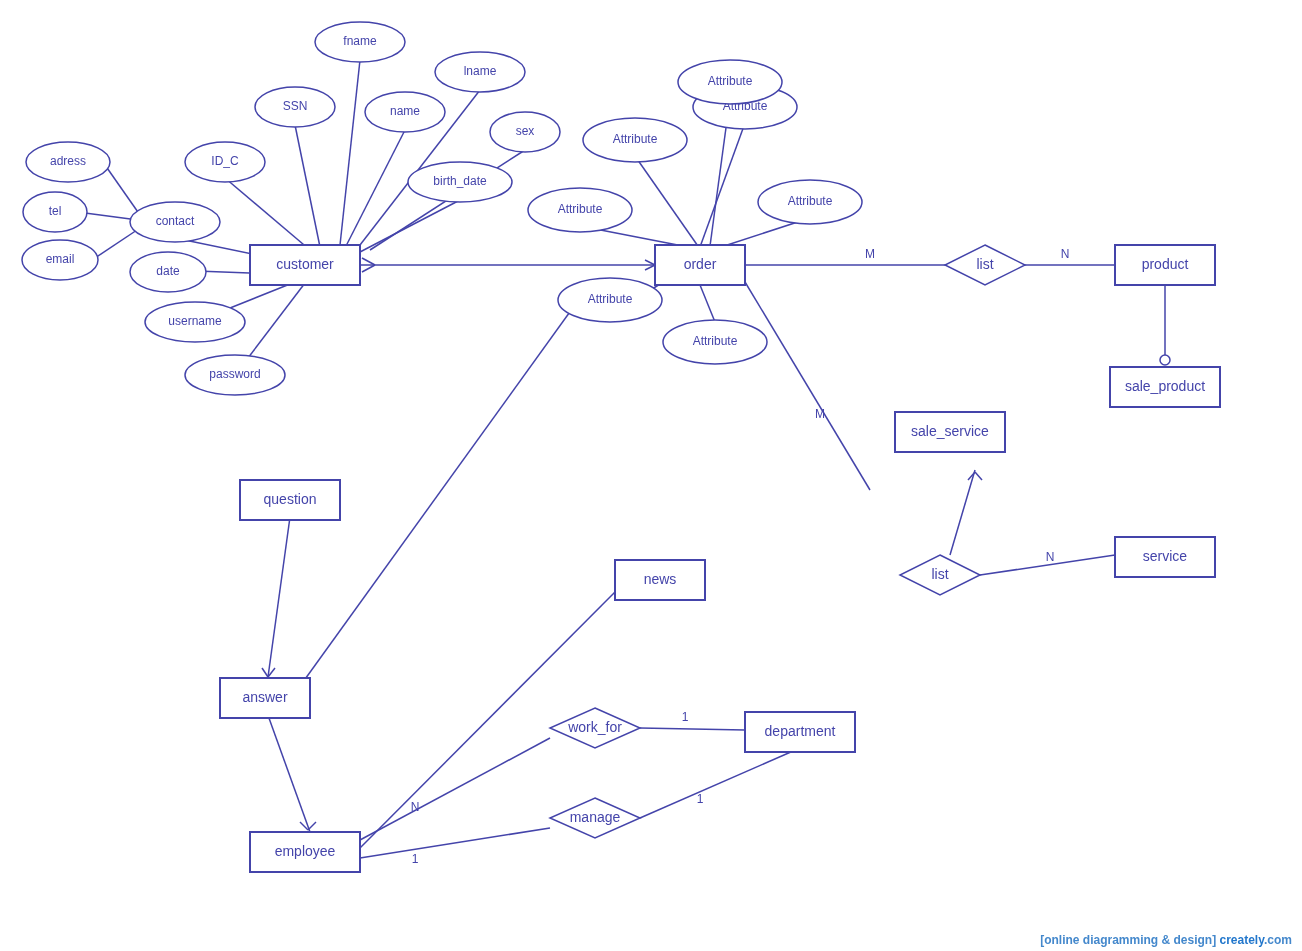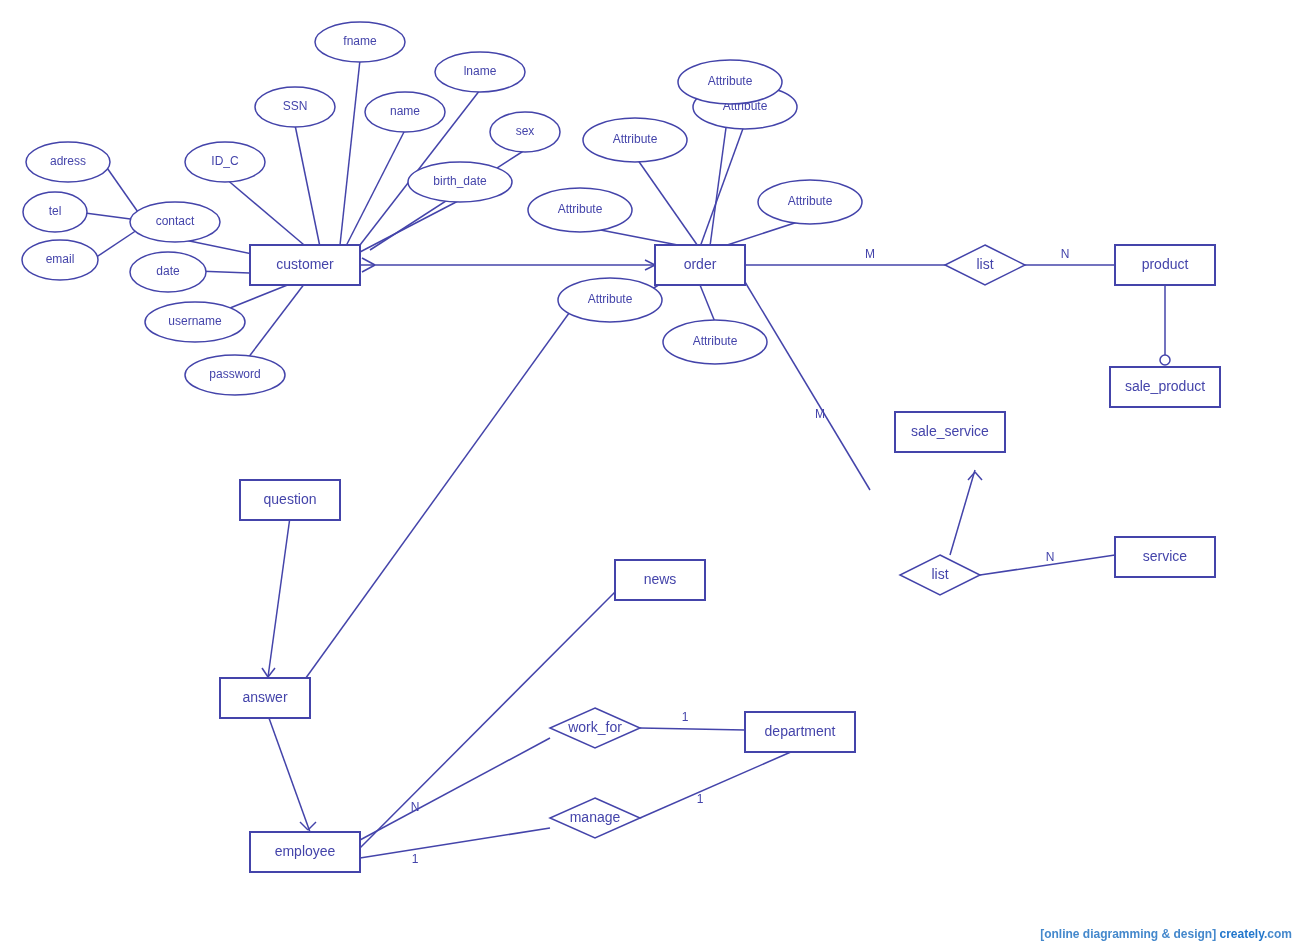--- a/index.html
+++ b/index.html
@@ -46,21 +46,21 @@
       text-anchor: middle;
       dominant-baseline: middle;
     }
     .connector-line {
       stroke: #4444aa;
       stroke-width: 1.5;
       fill: none;
     }
     .watermark {
       position: absolute;
-      bottom: 10px;
+      bottom: 4px;
       right: 10px;
       font-size: 12px;
       color: #aaa;
     }
     .watermark span {
       color: #4488cc;
       font-weight: bold;
     }
   </style>
 </head>

